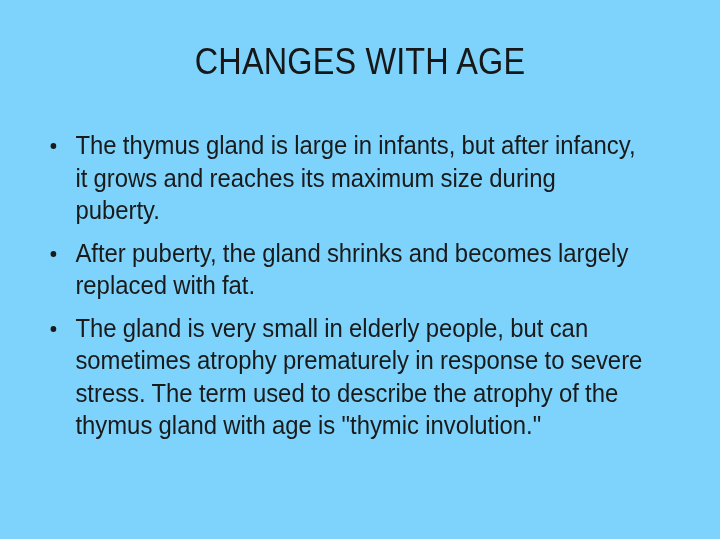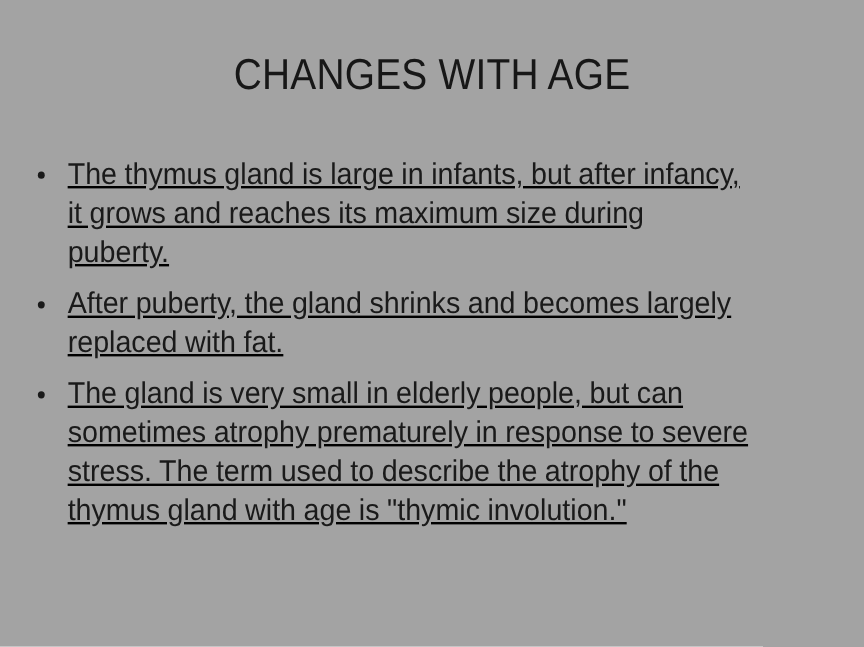--- a/index.html
+++ b/index.html
@@ -8,21 +8,21 @@
     padding: 0;
     background: #ffffff;
   }
   body {
     font-family: "Liberation Sans", "DejaVu Sans", sans-serif;
   }
   .slide {
     position: relative;
     width: 720px;
     height: 539px;
-    background: #a3a3a3;
+    background: #7dd3fc;
     overflow: hidden;
     box-sizing: border-box;
   }
   .slide-title {
     position: absolute;
     left: 0;
     top: 41px;
     width: 720px;
     text-align: center;
     font-family: "Liberation Sans", "DejaVu Sans", sans-serif;
@@ -30,24 +30,23 @@
     font-weight: 400;
     line-height: 42px;
     letter-spacing: 0.2px;
     color: #171717;
     transform: scaleX(0.90);
     transform-origin: 50% 50%;
     white-space: nowrap;
   }
   .body-block {
     position: absolute;
-    left: 22px;
+    left: 41px;
     top: 129px;
     width: 630px;
-    text-decoration: underline;
   }
   .bullet-item {
     position: relative;
     display: block;
     padding-left: 36px;
     margin: 0 0 10px 0;
     font-family: "Liberation Sans", "DejaVu Sans", sans-serif;
     font-size: 25px;
     font-weight: 400;
     line-height: 32.5px;

